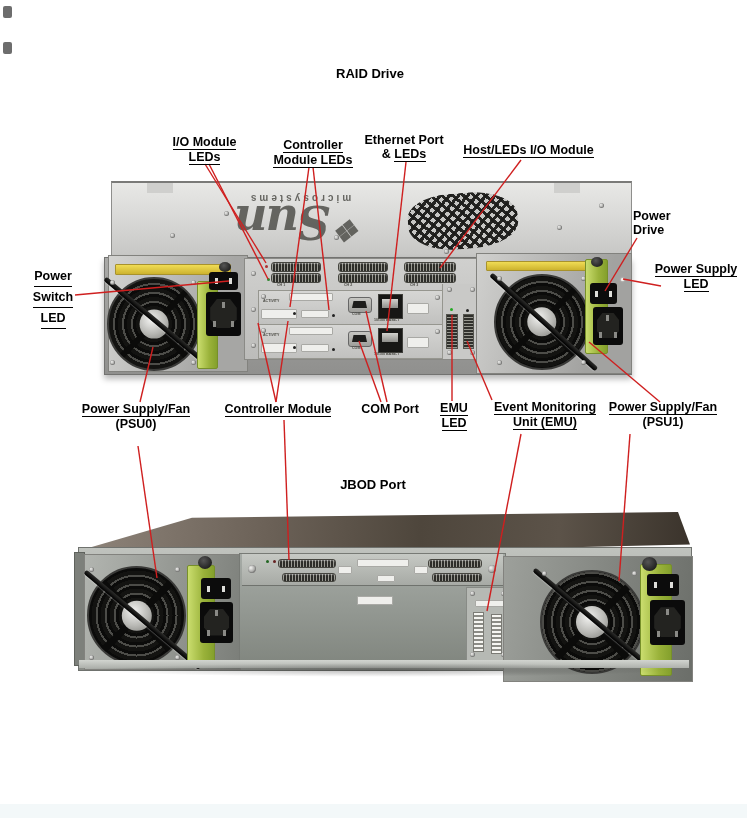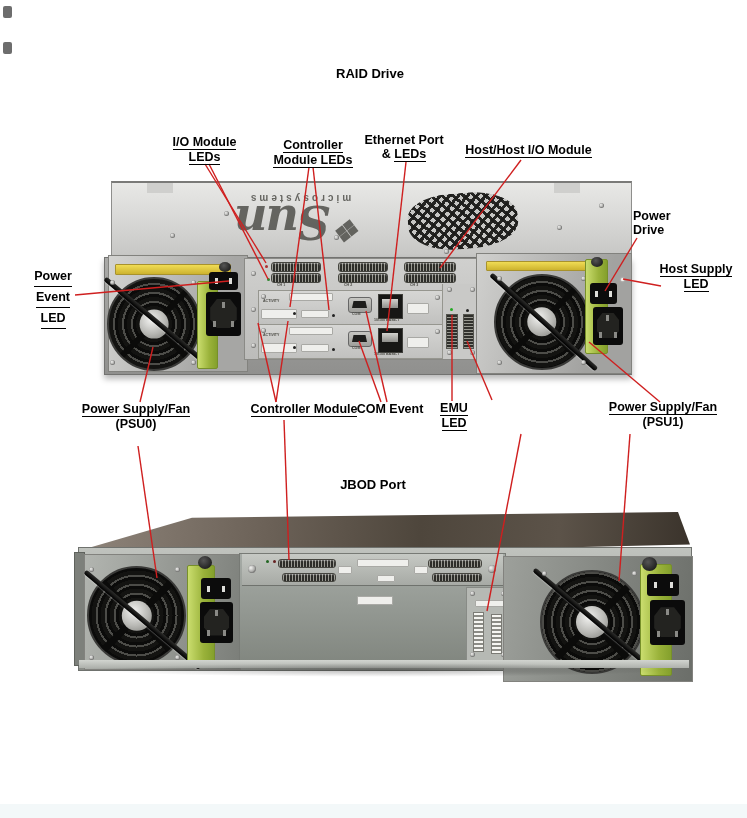--- a/index.html
+++ b/index.html
@@ -116,48 +116,52 @@
   </div>
   <div class="callout" style="left:352px;top:133px;width:104px;">
     <span class="ln"><span>Ethernet Port</span></span>
     <span class="ln"><span>&amp; </span><span class="u">LEDs</span></span>
   </div>
   <div class="callout" style="left:260px;top:138px;width:106px;">
     <span class="ln"><span class="u">Controller</span></span>
     <span class="ln"><span class="u">Module LEDs</span></span>
   </div>
   <div class="callout" style="left:456px;top:143px;width:145px;">
-    <span class="ln"><span class="u">Host/Host I/O Module</span></span>
+    <span class="ln"><span class="u">Host/LEDs I/O Module</span></span>
   </div>
   <div class="callout" style="left:633px;top:209px;width:62px;text-align:left;">
     <span class="ln">Power</span>
     <span class="ln">Drive</span>
   </div>
   <div class="callout" style="left:648px;top:262px;width:96px;">
-    <span class="ln"><span class="u">Host Supply</span></span>
+    <span class="ln"><span class="u">Power Supply</span></span>
     <span class="ln"><span class="u">LED</span></span>
   </div>
   <div class="callout" style="left:22px;top:266px;width:62px;line-height:20px;">
     <span class="ln"><span class="u">Power</span></span>
-    <span class="ln"><span class="u">Event</span></span>
+    <span class="ln"><span class="u">Switch</span></span>
     <span class="ln"><span class="u">LED</span></span>
   </div>
   <div class="callout" style="left:78px;top:402px;width:116px;">
     <span class="ln"><span class="u">Power Supply/Fan</span></span>
     <span class="ln">(PSU0)</span>
   </div>
-  <div class="callout" style="left:220px;top:402px;width:116px;margin-left:26px;">
+  <div class="callout" style="left:220px;top:402px;width:116px;">
     <span class="ln"><span class="u">Controller Module</span></span>
   </div>
   <div class="callout" style="left:352px;top:402px;width:76px;">
-    <span class="ln">COM Event</span>
+    <span class="ln">COM Port</span>
   </div>
   <div class="callout" style="left:436px;top:401px;width:36px;">
     <span class="ln"><span class="u">EMU</span></span>
     <span class="ln"><span class="u">LED</span></span>
+  </div>
+  <div class="callout" style="left:486px;top:400px;width:118px;">
+    <span class="ln"><span class="u">Event Monitoring</span></span>
+    <span class="ln"><span class="u">Unit (EMU)</span></span>
   </div>
   <div class="callout" style="left:604px;top:400px;width:118px;">
     <span class="ln"><span class="u">Power Supply/Fan</span></span>
     <span class="ln">(PSU1)</span>
   </div>
 
   <div id="raid">
     <div id="raid-lid">
       <div class="ear" style="left:35px;"></div>
       <div class="ear" style="left:442px;"></div>

